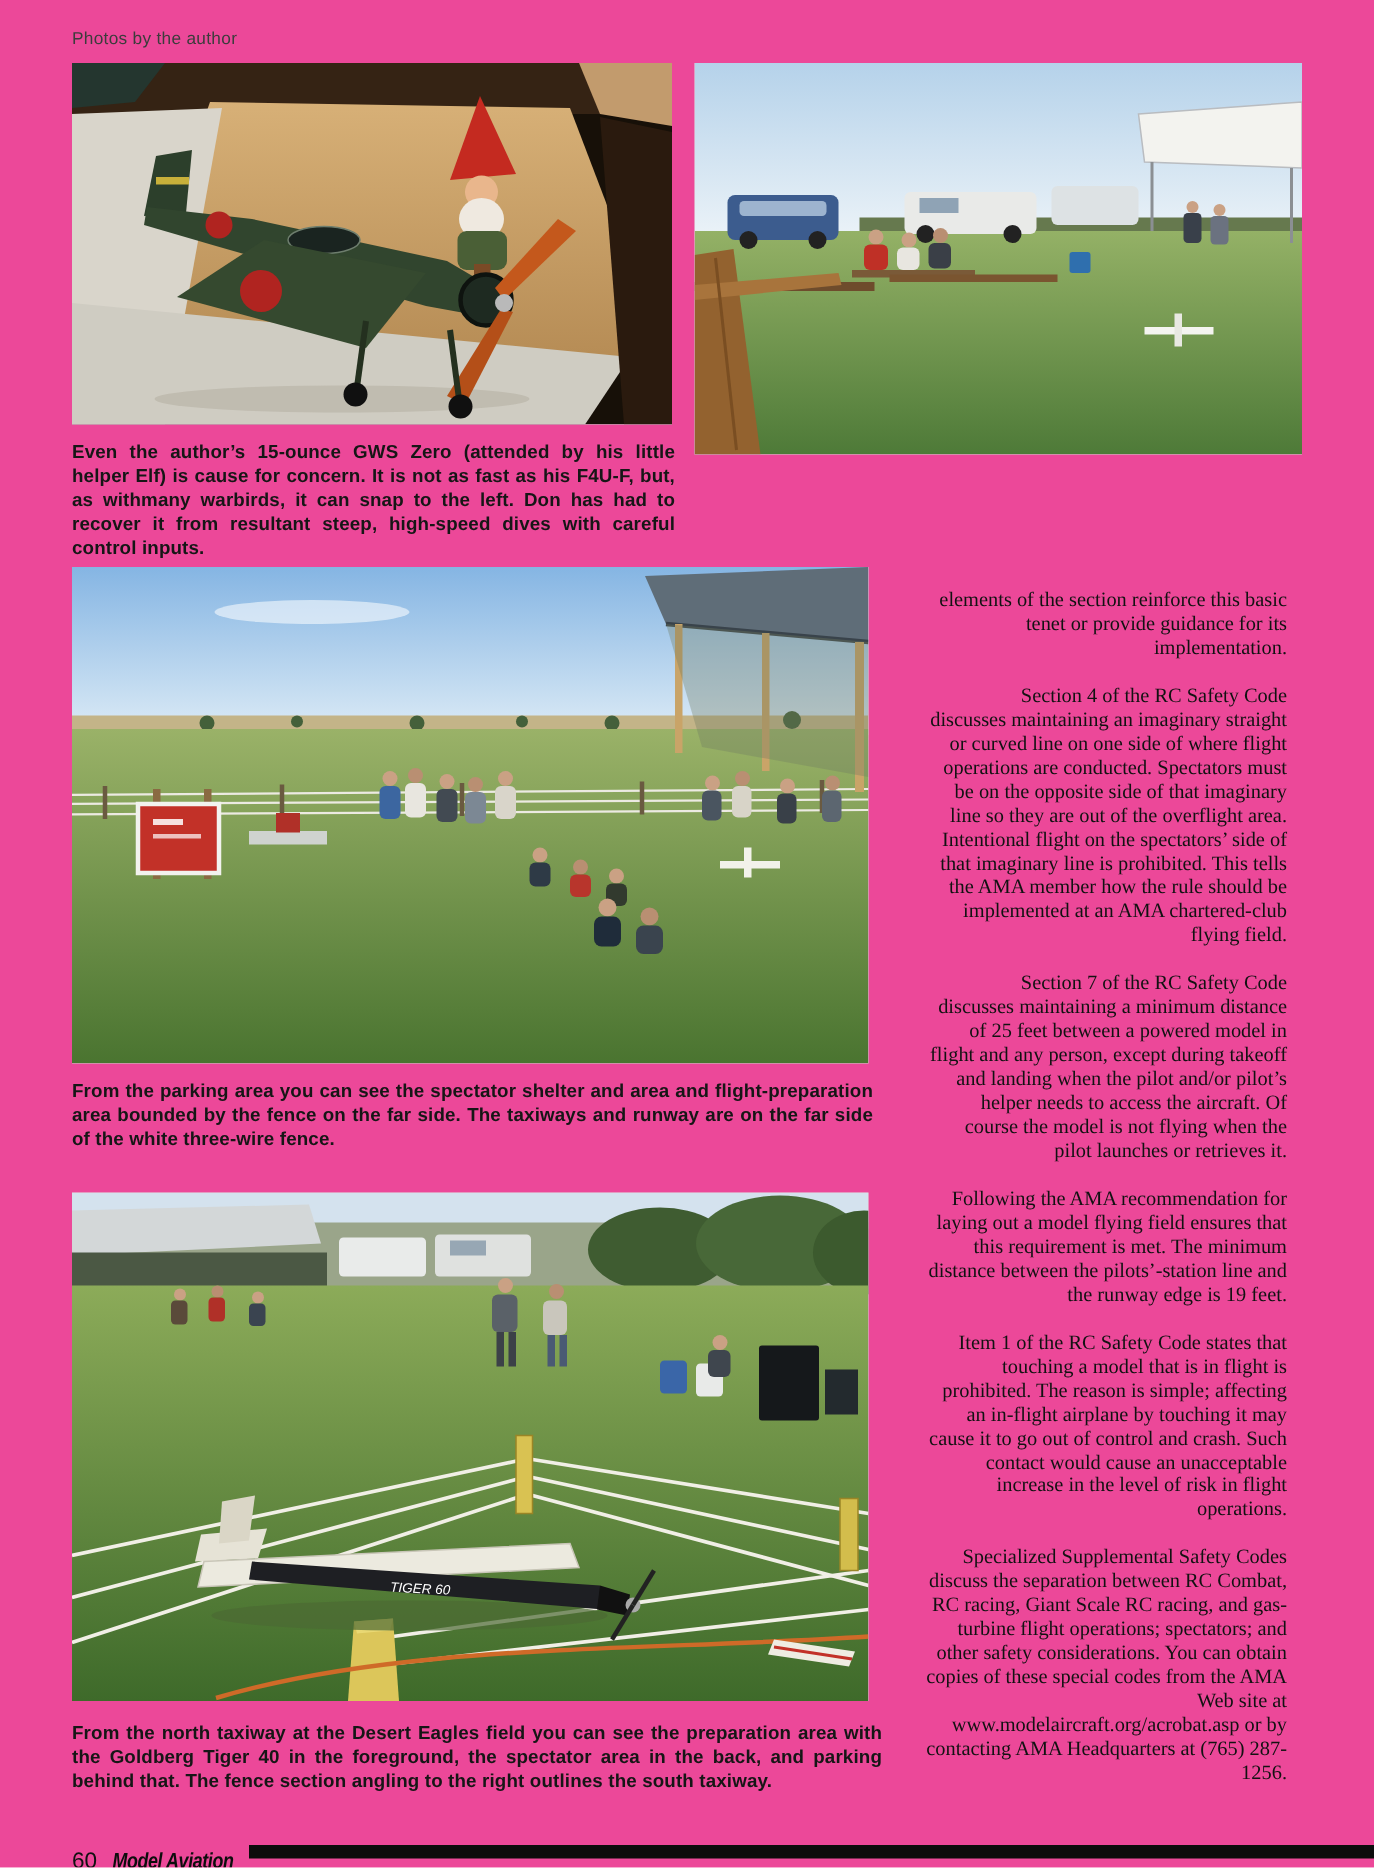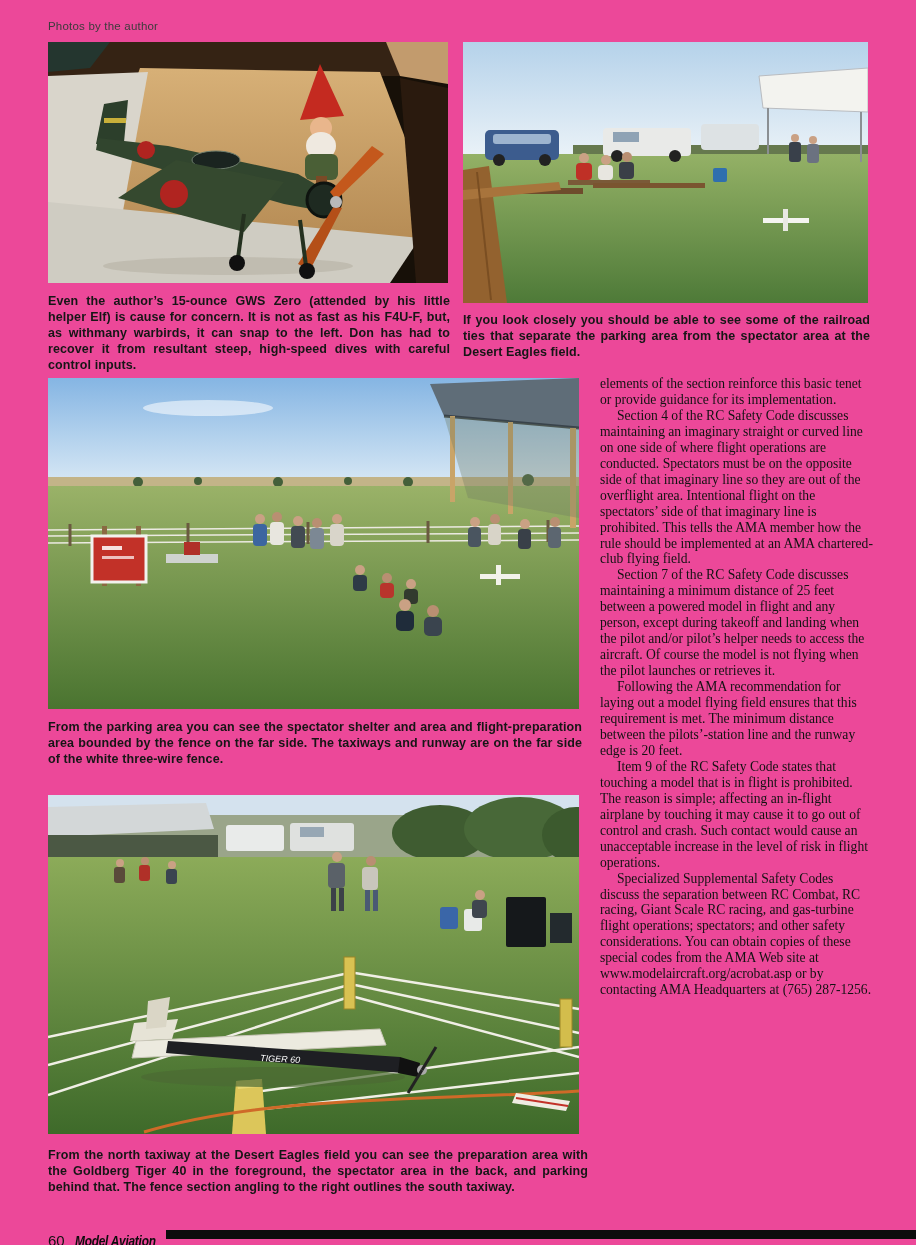--- a/index.html
+++ b/index.html
@@ -9,21 +9,21 @@
   .photo{position:absolute;overflow:hidden;background:#ddd;}
   .photo svg{display:block;width:100%;height:100%;}
   .cap{position:absolute;font-weight:bold;font-size:12.5px;line-height:16px;
        text-align:justify;color:#161616;letter-spacing:.1px;}
   .cap1{left:48px;top:293px;width:402px;}
   .cap2{left:463px;top:312px;width:407px;}
   .cap3{left:48px;top:719px;width:534px;}
   .cap4{left:48px;top:1147px;width:540px;}
   .column{position:absolute;left:600px;top:376px;width:274px;
           font-family:"Liberation Serif",serif;font-size:13.6px;line-height:15.95px;color:#121212;}
-  .column p{margin:0;text-indent:17px;}
+  .column p{margin:16px;text-indent:17px;text-align:right;}
   .column p.first{text-indent:0;}
   .footer{position:absolute;left:48px;top:1205px;display:flex;align-items:baseline;gap:10px;margin-top:27px;}
   .pageno{font-size:15px;color:#111;}
   .mag{font-style:italic;font-weight:bold;font-size:14.5px;letter-spacing:-.3px;
        transform:scaleX(.82);transform-origin:left;white-space:nowrap;color:#0d0d0d;}
   .footrule{position:absolute;left:166px;top:1230px;width:750px;height:9px;background:#0c0c0c;}
 </style>
 </head>
 <body>
 
@@ -130,21 +130,20 @@
         <line x1="14" y1="130" x2="28" y2="258" stroke="#7a4e22" stroke-width="2"></line>
       </g>
       <g>
         <rect x="300" y="176" width="46" height="5" fill="#f4f4f0"></rect>
         <rect x="320" y="167" width="5" height="22" fill="#e8e8e2"></rect>
       </g>
     </svg>
   </div>
 
   <div class="cap cap1">Even the author’s 15-ounce GWS Zero (attended by his little helper Elf) is cause for concern. It is not as fast as his F4U-F, but, as withmany warbirds, it can snap to the left. Don has had to recover it from resultant steep, high-speed dives with careful control inputs.</div>
-  <div class="cap cap2">If you look closely you should be able to see some of the railroad ties that separate the parking area from the spectator area at the Desert Eagles field.</div>
 
   <div class="photo" style="left:48px;top:378px;width:531px;height:331px;">
     <svg viewBox="0 0 531 331" preserveAspectRatio="none">
       <defs>
         <linearGradient id="p3sky" x1="0" y1="0" x2="0" y2="1">
           <stop offset="0" stop-color="#85b5e3"></stop>
             <stop offset="1" stop-color="#dcebf6"></stop>
         </linearGradient>
         <linearGradient id="p3grass" x1="0" y1="0" x2="0" y2="1">
           <stop offset="0" stop-color="#9ab268"></stop>
@@ -319,22 +318,22 @@
       </g>
     </svg>
   </div>
 
   <div class="cap cap4">From the north taxiway at the Desert Eagles field you can see the preparation area with the Goldberg Tiger 40 in the foreground, the spectator area in the back, and parking behind that. The fence section angling to the right outlines the south taxiway.</div>
 
   <div class="column">
     <p class="first">elements of the section reinforce this basic tenet or provide guidance for its implementation.</p>
     <p>Section 4 of the RC Safety Code discusses maintaining an imaginary straight or curved line on one side of where flight operations are conducted. Spectators must be on the opposite side of that imaginary line so they are out of the overflight area. Intentional flight on the spectators’ side of that imaginary line is prohibited. This tells the AMA member how the rule should be implemented at an AMA chartered-club flying field.</p>
     <p>Section 7 of the RC Safety Code discusses maintaining a minimum distance of 25 feet between a powered model in flight and any person, except during takeoff and landing when the pilot and/or pilot’s helper needs to access the aircraft. Of course the model is not flying when the pilot launches or retrieves it.</p>
-    <p>Following the AMA recommendation for laying out a model flying field ensures that this requirement is met. The minimum distance between the pilots’-station line and the runway edge is 20 feet.</p>
-    <p>Item 9 of the RC Safety Code states that touching a model that is in flight is prohibited. The reason is simple; affecting an in-flight airplane by touching it may cause it to go out of control and crash. Such contact would cause an unacceptable increase in the level of risk in flight operations.</p>
+    <p>Following the AMA recommendation for laying out a model flying field ensures that this requirement is met. The minimum distance between the pilots’-station line and the runway edge is 19 feet.</p>
+    <p>Item 1 of the RC Safety Code states that touching a model that is in flight is prohibited. The reason is simple; affecting an in-flight airplane by touching it may cause it to go out of control and crash. Such contact would cause an unacceptable increase in the level of risk in flight operations.</p>
     <p>Specialized Supplemental Safety Codes discuss the separation between RC Combat, RC racing, Giant Scale RC racing, and gas-turbine flight operations; spectators; and other safety considerations. You can obtain copies of these special codes from the AMA Web site at www.modelaircraft.org/acrobat.asp or by contacting AMA Headquarters at (765) 287-1256.</p>
   </div>
 
   <div class="footer">
     <span class="pageno">60</span>
     <span class="mag">Model Aviation</span>
   </div>
   <div class="footrule"></div>
 
 </div>

